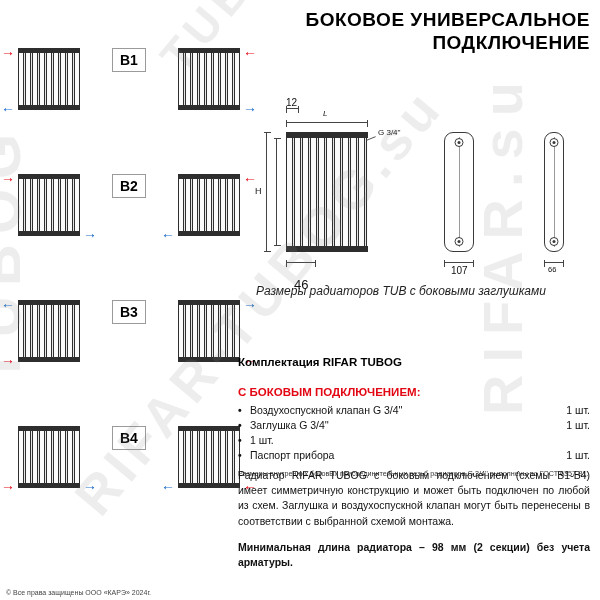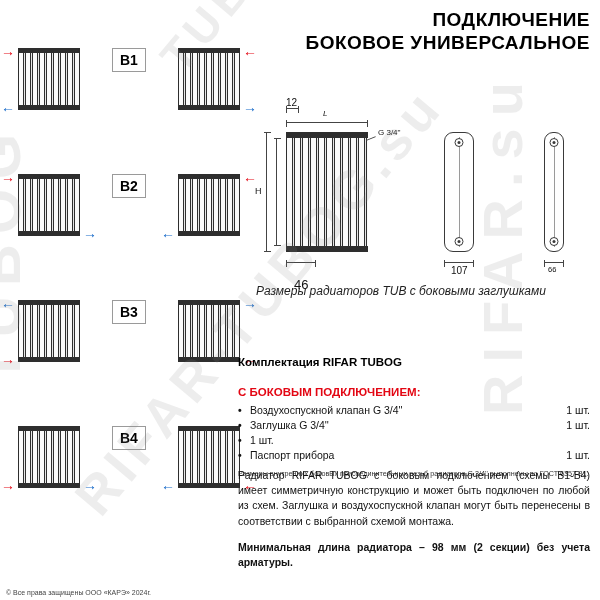--- a/index.html
+++ b/index.html
@@ -69,22 +69,22 @@
 <body>
 
 <div class="page">
 
   <div class="wm wm1">TUBOG</div>
   <div class="wm wm2">RIFAR-TUBOG.su</div>
   <div class="wm wm3">RIFAR.su</div>
   <div class="wm wm4">TUB</div>
 
   <div class="title">
+    <div>БОКОВОЕ УНИВЕРСАЛЬНОЕ</div>
     <div>ПОДКЛЮЧЕНИЕ</div>
-    <div>БОКОВОЕ УНИВЕРСАЛЬНОЕ</div>
   </div>
 
   <div class="schemes">
 
     <div class="scheme-row">
       <div class="rad-wrap">
         <span class="ar red t l gr"></span>
         <span class="ar blue b l gl"></span>
         <div class="rad"></div>
       </div>

